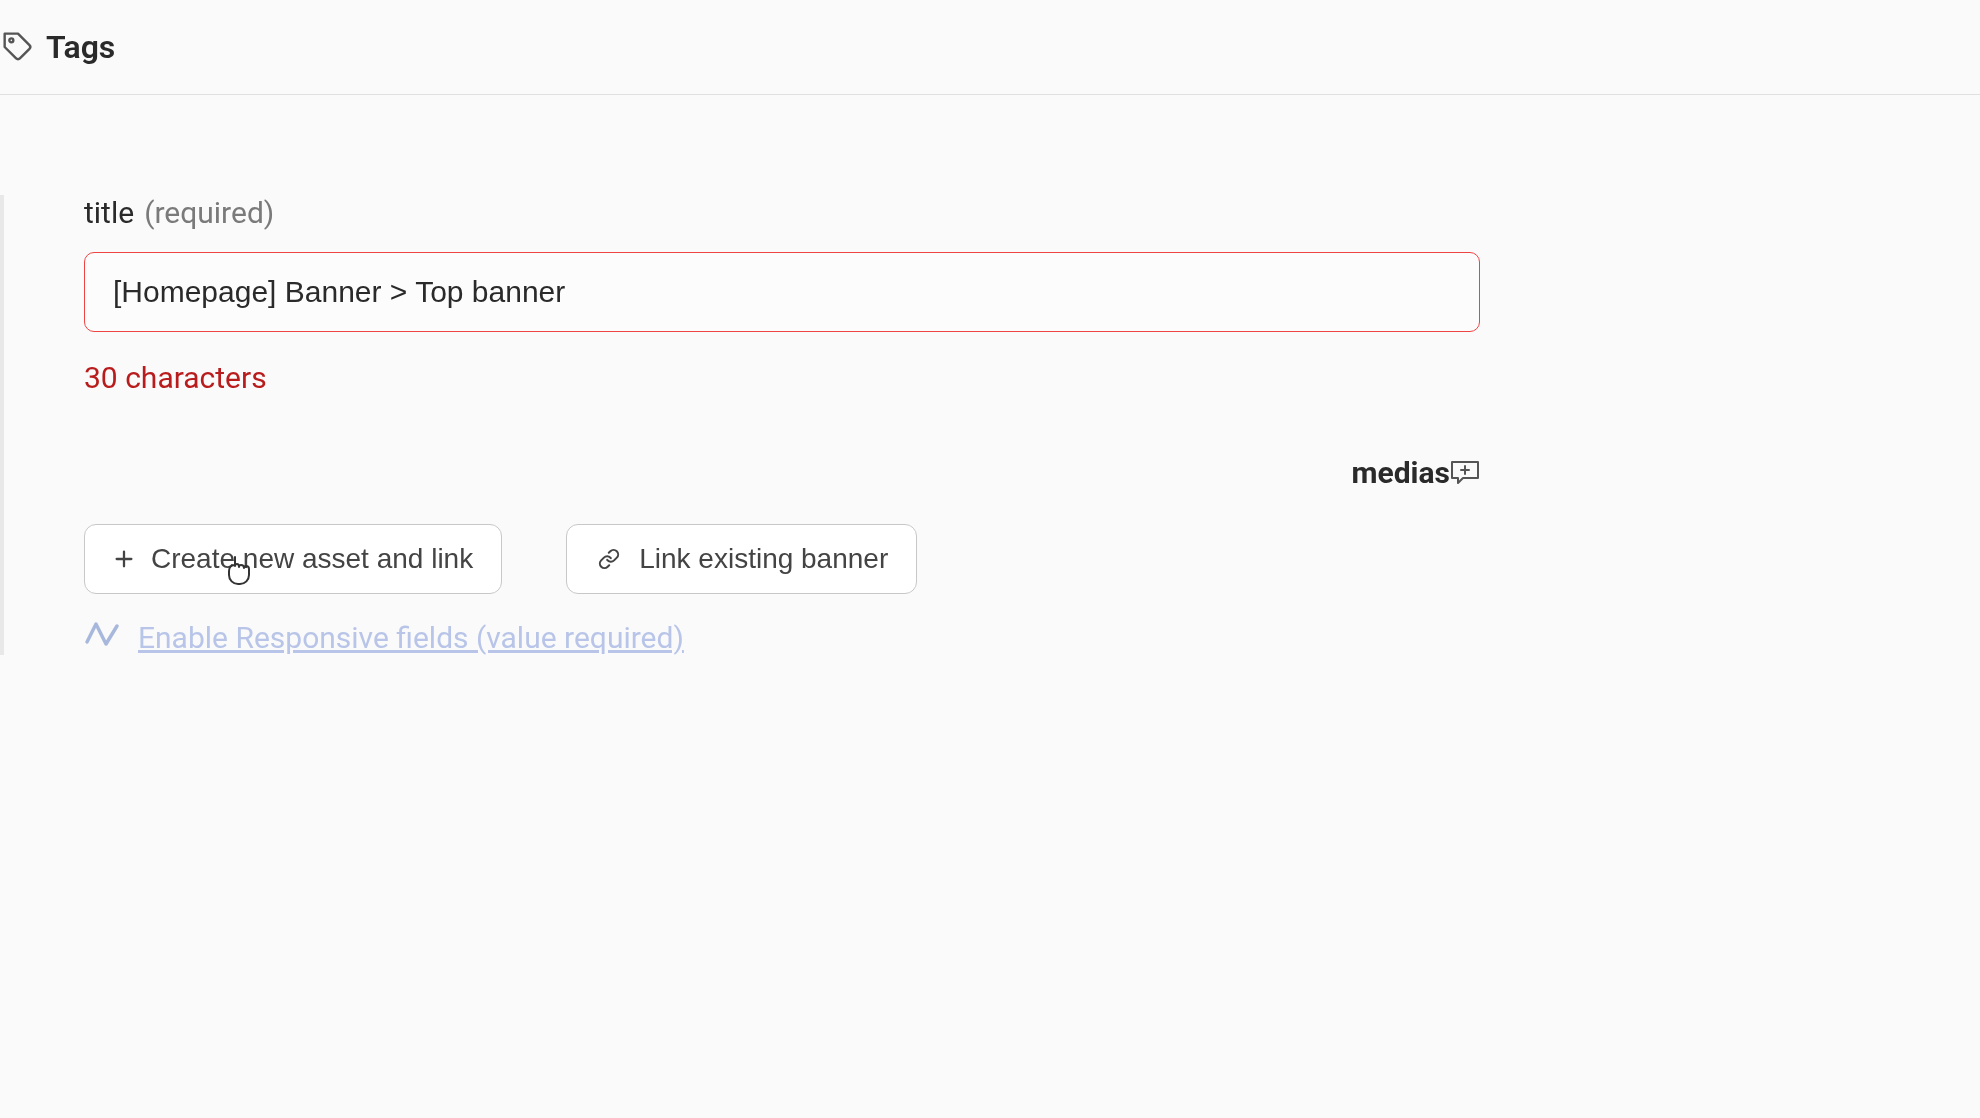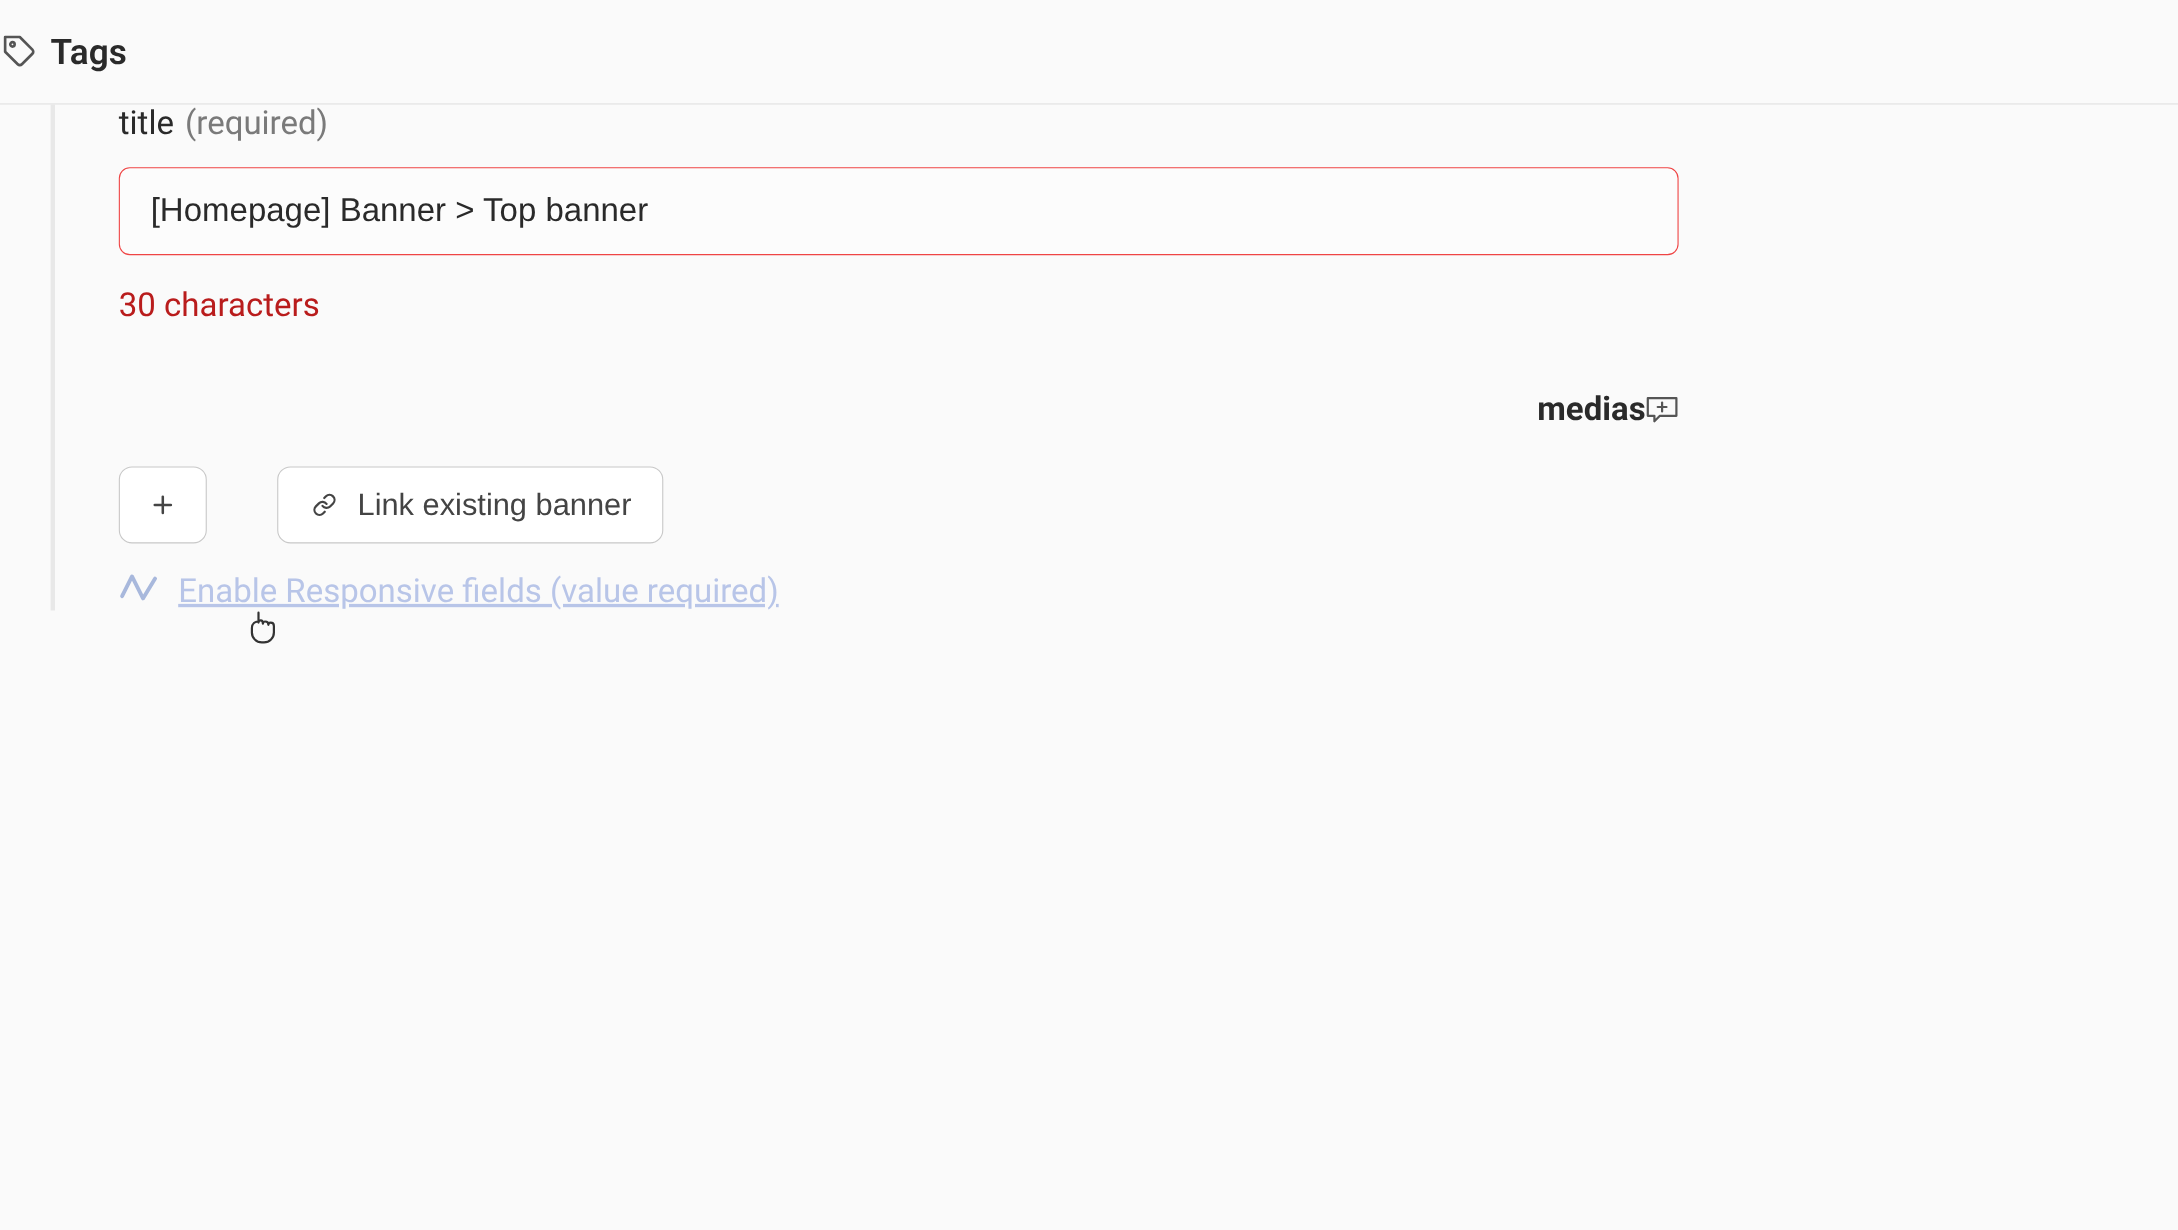--- a/index.html
+++ b/index.html
@@ -13,33 +13,33 @@
       color: #1a1a1a;
       width: 1980px;
       min-height: 1118px;
     }
     .header {
       display: flex;
       align-items: center;
       gap: 12px;
       padding: 28px 0 28px 0;
       border-bottom: 1px solid #e0e0e0;
+      margin-bottom: 100px;
     }
     .header .tag-icon {
       margin-left: 2px;
     }
     .header-title {
       font-size: 32px;
       font-weight: 600;
       color: #2a2a2a;
     }
     .content {
-      padding-left: 58px;
+      padding-left: 80px;
       border-left: 4px solid #e8e8e8;
-      margin-left: 46px;
       max-width: 1480px;
     }
     .field {
       margin-bottom: 60px;
     }
     .field-label-row {
       display: flex;
       align-items: baseline;
       gap: 10px;
       margin-bottom: 22px;
@@ -163,20 +163,21 @@
     </div>
 
     <div class="button-row">
       <button class="btn">
         <span>
           <svg width="22" height="22" viewBox="0 0 24 24" fill="none" stroke="#444" stroke-width="2.5" stroke-linecap="round">
             <line x1="12" y1="4" x2="12" y2="20"></line>
             <line x1="4" y1="12" x2="20" y2="12"></line>
           </svg>
         </span>
+        <span>Create new asset and link</span>
       </button>
 
       <button class="btn">
         <span>
           <svg width="28" height="22" viewBox="0 0 24 24" fill="none" stroke="#444" stroke-width="2.2" stroke-linecap="round">
             <path d="M10 13a5 5 0 0 0 7.54.54l3-3a5 5 0 0 0-7.07-7.07l-1.72 1.71"></path>
             <path d="M14 11a5 5 0 0 0-7.54-.54l-3 3a5 5 0 0 0 7.07 7.07l1.71-1.71"></path>
           </svg>
         </span>
         <span>Link existing banner</span>

